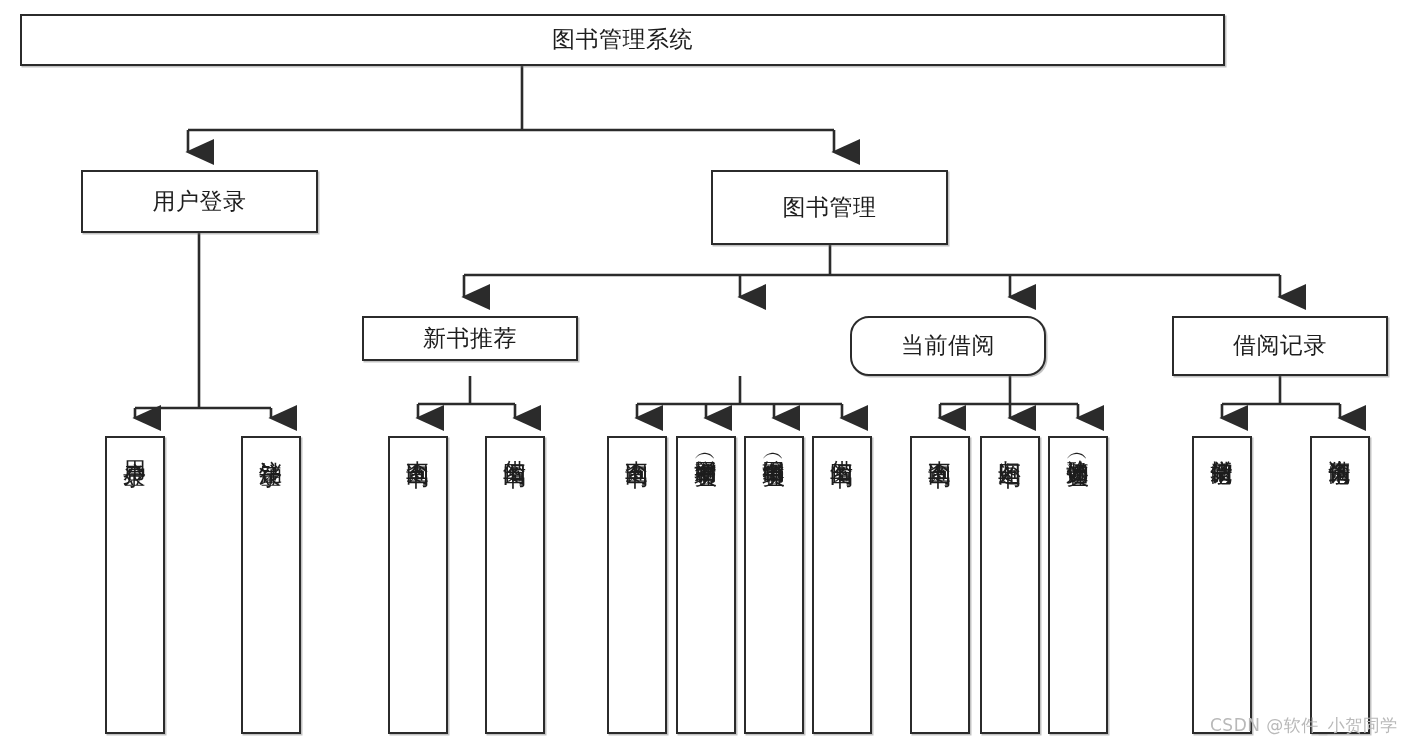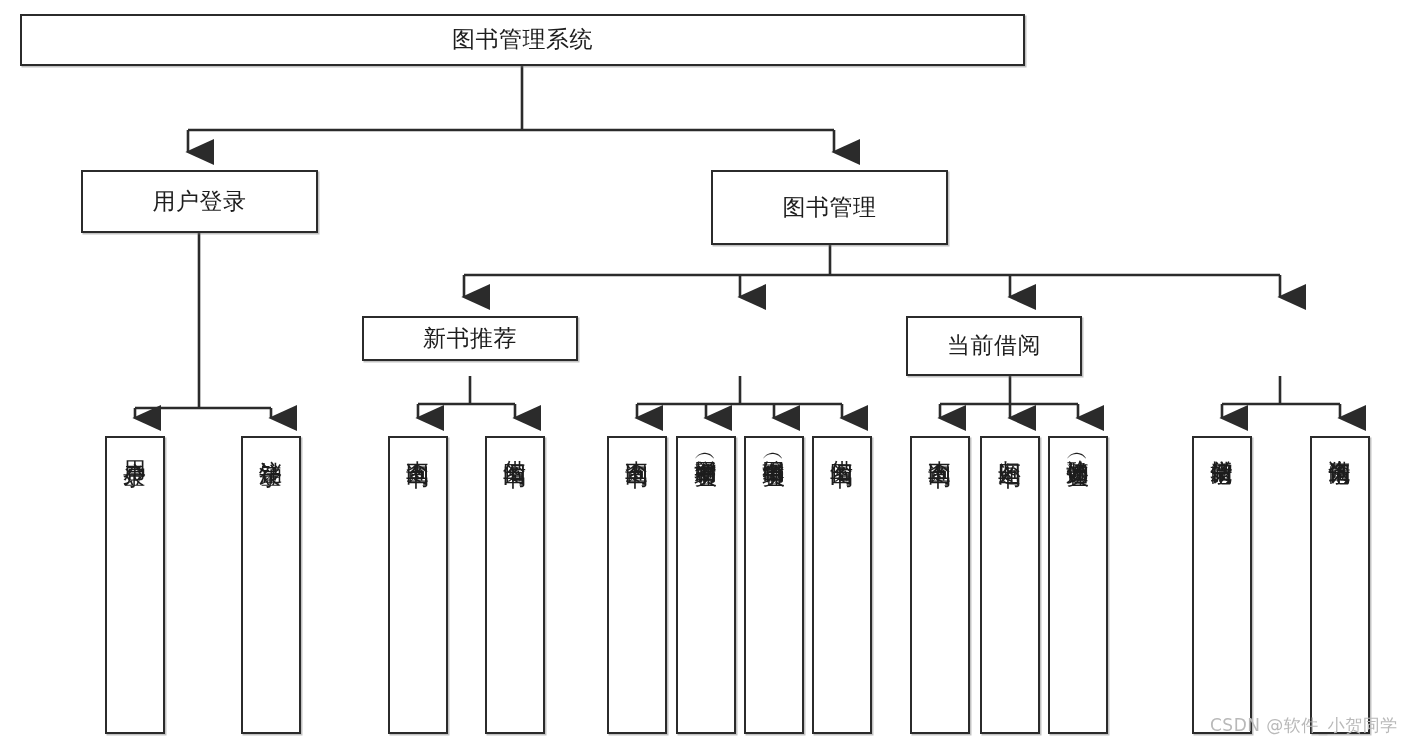--- a/index.html
+++ b/index.html
@@ -125,41 +125,44 @@
       <path d="M 1010 404 L 1010 418" marker-end="url(#arrow)"></path>
       <path d="M 1078 404 L 1078 418" marker-end="url(#arrow)"></path>
 
       <path d="M 1280 376 L 1280 404"></path>
       <path d="M 1222 404 L 1340 404"></path>
       <path d="M 1222 404 L 1222 418" marker-end="url(#arrow)"></path>
       <path d="M 1340 404 L 1340 418" marker-end="url(#arrow)"></path>
     </g>
   </svg>
 
-  <div class="node root horiz" style="left:20px; top:14px; width:1005px; height:52px;">
+  <div class="node root horiz" style="left:20px; top:14px; width:1205px; height:52px;">
     <span class="label">图书管理系统</span>
   </div>
 
   <div class="node horiz" style="left:81px; top:170px; width:237px; height:63px;">
     <span class="label">用户登录</span>
   </div>
 
   <div class="node horiz" style="left:711px; top:170px; width:237px; height:75px;">
     <span class="label">图书管理</span>
   </div>
 
   <div class="node horiz" style="left:362px; top:316px; width:216px; height:45px;">
     <span class="label">新书推荐</span>
   </div>
 
 
-  <div class="node horiz" style="left:906px; top:316px; width:176px; height:60px;">
+  <div class="node horiz" style="left:850px; top:316px; width:196px; height:60px;border-radius:19px;">
     <span class="label">当前借阅</span>
   </div>
 
+  <div class="node horiz" style="left:1172px; top:316px; width:216px; height:60px;">
+    <span class="label">借阅记录</span>
+  </div>
 
   <div class="node vert" style="left:105px; top:436px; width:60px; height:298px;">
     <span class="label">用户登录</span>
   </div>
 
   <div class="node vert" style="left:241px; top:436px; width:60px; height:298px;">
     <span class="label">注销登录</span>
   </div>
 
   <div class="node vert" style="left:388px; top:436px; width:60px; height:298px;">

